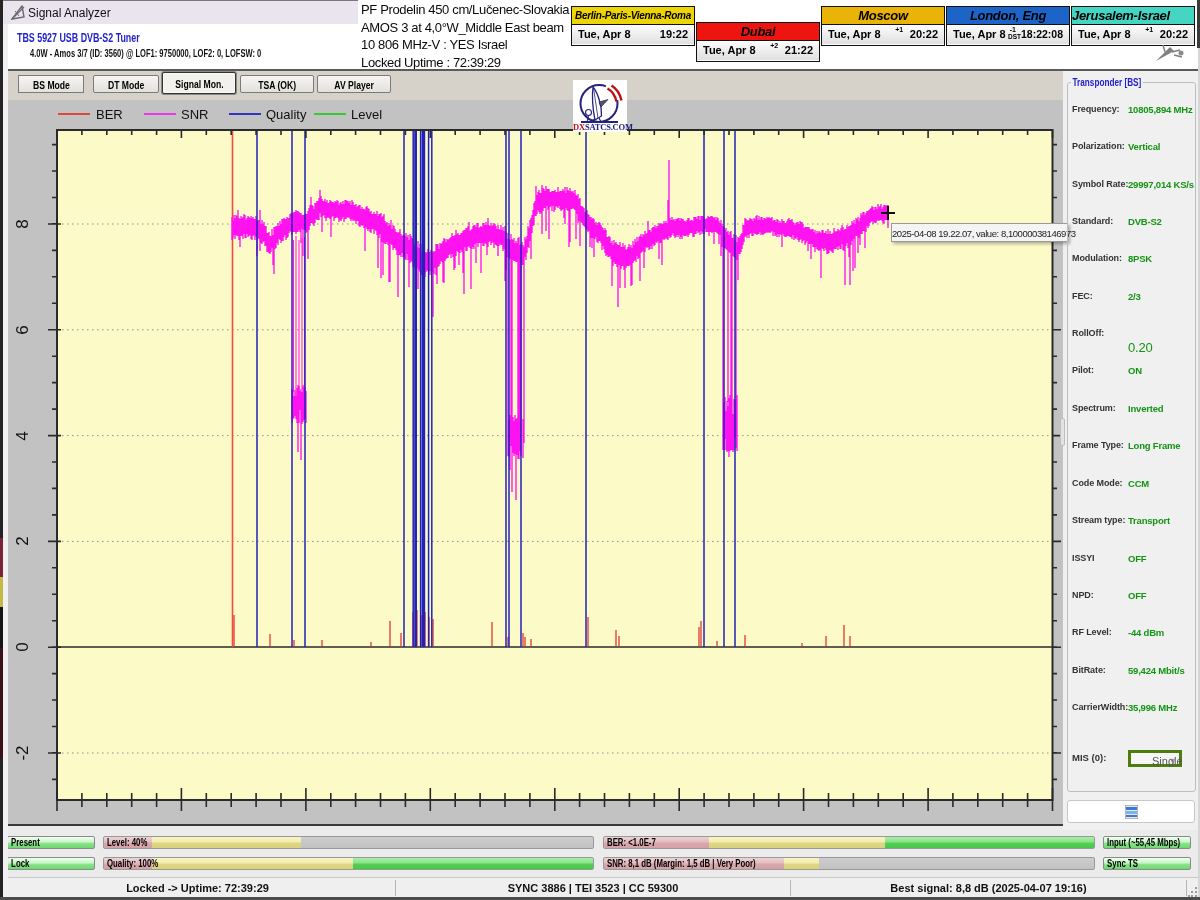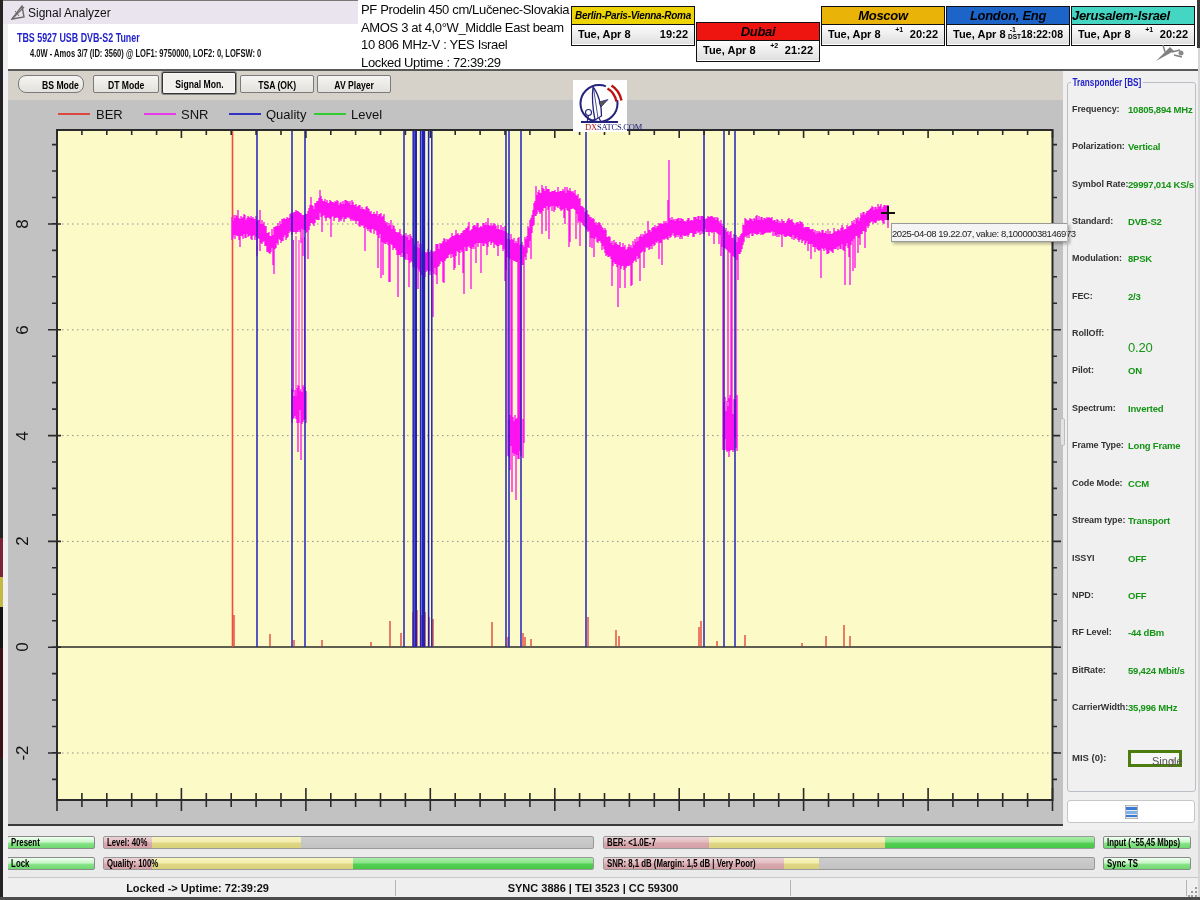--- a/index.html
+++ b/index.html
@@ -58,21 +58,21 @@
     </div>
   </div>
 <svg width="40" height="20" viewBox="0 0 40 20" style="position:absolute;left:1150px;top:43px">
 <path d="M6 18 L20 4 L24 8 Z" fill="#808080"></path>
 <path d="M13 2 L15 9 M22 9 L30 7 M24 12 L32 14" stroke="#808080" stroke-width="1.5"></path>
 <circle cx="31" cy="10" r="2.5" fill="#8a8a8a"></circle>
 </svg>
 <div style="position:absolute;left:0;top:69px;width:1200px;height:2px;background:#5a5a5a"></div>
 <div style="position:absolute;left:3px;top:71px;width:1060px;height:29px;background:#d6d2c9"></div>
 <div style="position:absolute;left:1063px;top:71px;width:135px;height:759px;background:#f0f0f0"></div>
-<div style="position:absolute;left:18px;top:75px;width:66px;height:18px;background:linear-gradient(#f6f5f3,#e3e1dc);border:1px solid #7a7a7a;font-weight:700;font-size:10.5px;text-align:right;line-height:18px;border-radius:8px"><span style="display:inline-block;transform:scaleX(0.82)">BS Mode</span></div>
+<div style="position:absolute;left:18px;top:75px;width:66px;height:18px;background:linear-gradient(#f6f5f3,#e3e1dc);border:1px solid #7a7a7a;font-weight:700;font-size:10.5px;text-align:center;line-height:18px;border-radius:0"><span style="display:inline-block;transform:scaleX(0.82)">BS Mode</span></div>
 <div style="position:absolute;left:93px;top:75px;width:66px;height:18px;background:linear-gradient(#f6f5f3,#e3e1dc);border:1px solid #7a7a7a;font-weight:700;font-size:10.5px;text-align:center;line-height:18px;border-radius:2px"><span style="display:inline-block;transform:scaleX(0.82)">DT Mode</span></div>
 <div style="position:absolute;left:162px;top:72px;width:74px;height:22px;background:#f2f1ee;border:1px solid #333;box-shadow:inset 0 0 0 1px #f8f8f8, 0 0 0 1px #8a8a8a;font-weight:700;font-size:10.5px;text-align:center;line-height:22px;border-radius:2px"><span style="display:inline-block;transform:scaleX(0.82)">Signal Mon.</span></div>
 <div style="position:absolute;left:240px;top:75px;width:74px;height:18px;background:linear-gradient(#f6f5f3,#e3e1dc);border:1px solid #7a7a7a;font-weight:700;font-size:10.5px;text-align:center;line-height:18px;border-radius:2px"><span style="display:inline-block;transform:scaleX(0.82)">TSA (OK)</span></div>
 <div style="position:absolute;left:317px;top:75px;width:74px;height:18px;background:linear-gradient(#f6f5f3,#e3e1dc);border:1px solid #7a7a7a;font-weight:700;font-size:10.5px;text-align:center;line-height:18px;border-radius:2px"><span style="display:inline-block;transform:scaleX(0.82)">AV Player</span></div>
 <svg width="1055" height="726" viewBox="8 100 1055 726" style="position:absolute;left:8px;top:100px">
 <rect x="8" y="100" width="1055" height="726" fill="#c2c2c2"></rect>
 <rect x="57" y="130" width="995.5" height="670" fill="#fcfac7"></rect>
 <line x1="57" y1="224.0" x2="1052" y2="224.0" stroke="#909090" stroke-width="1" stroke-dasharray="1.5,3.5"></line>
     <line x1="57" y1="329.8" x2="1052" y2="329.8" stroke="#909090" stroke-width="1" stroke-dasharray="1.5,3.5"></line>
     <line x1="57" y1="435.6" x2="1052" y2="435.6" stroke="#909090" stroke-width="1" stroke-dasharray="1.5,3.5"></line>
@@ -114,21 +114,21 @@
 <path d="M8 42 L45 42" stroke="#23237c" stroke-width="1.8"></path>
 <path d="M34.5 8.5 Q41.5 12.5 43.5 21.5" stroke="#bb1111" stroke-width="2.4" fill="none"></path>
 <path d="M38.5 5.5 Q46.5 10.5 48.5 20.5" stroke="#bb1111" stroke-width="2.4" fill="none"></path>
 <path d="M20 7 C25 13 29 26 28.5 36 L22 40 C20 30 19 15 20 7 Z" fill="#fff" stroke="#23237c" stroke-width="1.3"></path>
 <path d="M20.5 8 L25 38" stroke="#23237c" stroke-width="0.8"></path>
 <path d="M26 22 L35 19.5 L28 27 Z" fill="#555" stroke="#23237c" stroke-width="0.7"></path>
 <path d="M22 39 L16 42 M26 38 L28 42" stroke="#23237c" stroke-width="1.2"></path>
 <circle cx="15.5" cy="32.5" r="3" fill="none" stroke="#23237c" stroke-width="1.1"></circle>
 <path d="M15.5 35.5 L14 42" stroke="#23237c" stroke-width="1.1"></path>
 </svg>
-<div style="position:absolute;left:12px;top:42px;width:54px;text-align:center;font-family:'Liberation Serif',serif;font-weight:400;font-size:8.5px;letter-spacing:-0.2px"><span style="color:#bb1111">DX</span><span style="color:#23237c">SATCS.COM</span></div>
+<div style="position:absolute;left:0;top:42px;width:54px;text-align:center;font-family:'Liberation Serif',serif;font-weight:700;font-size:8.5px;letter-spacing:-0.2px"><span style="color:#bb1111">DX</span><span style="color:#23237c">SATCS.COM</span></div>
 </div>
 <div style="position:absolute;left:891px;top:223px;width:177px;height:19px;background:#f4f4f4;border:1px solid #9a9a9a;box-shadow:2px 2px 3px rgba(0,0,0,.3);font-size:9.5px;line-height:19px;text-align:center;color:#222;letter-spacing:-0.45px;white-space:nowrap">2025-04-08 19.22.07, value: 8,10000038146973</div>
 <div style="position:absolute;left:1067px;top:82px;width:129px;height:710px;border:1px solid #b9bfc4;border-radius:3px"></div>
 <div style="position:absolute;left:1071px;top:76px;background:#f0f0f0;padding:0 2px;font-size:10.5px;font-weight:700;color:#2222cc;transform:scaleX(0.78);transform-origin:0 0;white-space:nowrap">Transponder [BS]</div>
 <div style="position:absolute;left:1072px;top:104px;font-size:9px;font-weight:700;color:#333;letter-spacing:-0.1px;white-space:nowrap">Frequency:</div>
 <div style="position:absolute;left:1128px;top:104px;font-size:9.5px;font-weight:700;color:#149414;letter-spacing:-0.2px;white-space:nowrap">10805,894 MHz</div>
 <div style="position:absolute;left:1072px;top:141px;font-size:9px;font-weight:700;color:#333;letter-spacing:-0.1px;white-space:nowrap">Polarization:</div>
 <div style="position:absolute;left:1128px;top:141px;font-size:9.5px;font-weight:700;color:#149414;letter-spacing:-0.2px;white-space:nowrap">Vertical</div>
 <div style="position:absolute;left:1072px;top:178.5px;font-size:9px;font-weight:700;color:#333;letter-spacing:-0.1px;white-space:nowrap">Symbol Rate:</div>
 <div style="position:absolute;left:1128px;top:178.5px;font-size:9.5px;font-weight:700;color:#149414;letter-spacing:-0.2px;white-space:nowrap">29997,014 KS/s</div>
@@ -193,20 +193,21 @@
     <div style="position:absolute;left:180px;top:0;width:35px;height:100%;background:linear-gradient(#f7f4c0 0%,#f3edae 45%,#dfd784 55%,#d9d17b 100%)"></div>
 <span style="position:absolute;left:3px;top:0;font-size:10px;font-weight:700;line-height:12px;white-space:nowrap;transform:scaleX(0.78);transform-origin:0 0">SNR: 8,1 dB (Margin: 1,5 dB | Very Poor)</span>
   </div>
 <div style="position:absolute;left:7px;top:836px;width:88px;height:13px;background:linear-gradient(#f0fff0,#c8f5c8 45%,#86e386 60%,#6fd86f);border:1px solid #8a8a8a;border-radius:2px;font-size:10px;font-weight:700;line-height:12px;white-space:nowrap;overflow:visible"><span style="display:inline-block;transform:scaleX(0.78);transform-origin:0 0;padding-left:4px">Present</span></div>
 <div style="position:absolute;left:7px;top:857px;width:88px;height:13px;background:linear-gradient(#f0fff0,#c8f5c8 45%,#86e386 60%,#6fd86f);border:1px solid #8a8a8a;border-radius:2px;font-size:10px;font-weight:700;line-height:12px;white-space:nowrap;overflow:visible"><span style="display:inline-block;transform:scaleX(0.78);transform-origin:0 0;padding-left:4px">Lock</span></div>
 <div style="position:absolute;left:1103px;top:836px;width:88px;height:13px;background:linear-gradient(#f0fff0,#c8f5c8 45%,#86e386 60%,#6fd86f);border:1px solid #8a8a8a;border-radius:2px;font-size:10px;font-weight:700;line-height:12px;white-space:nowrap;overflow:visible"><span style="display:inline-block;transform:scaleX(0.78);transform-origin:0 0;padding-left:4px">Input (~55,45 Mbps)</span></div>
 <div style="position:absolute;left:1103px;top:857px;width:88px;height:13px;background:linear-gradient(#f0fff0,#c8f5c8 45%,#86e386 60%,#6fd86f);border:1px solid #8a8a8a;border-radius:2px;font-size:10px;font-weight:700;line-height:12px;white-space:nowrap;overflow:visible"><span style="display:inline-block;transform:scaleX(0.78);transform-origin:0 0;padding-left:4px">Sync TS</span></div>
 <div style="position:absolute;left:0;top:877px;width:1200px;height:20px;background:#efefef;border-top:1px solid #c8c8c8;font-size:11px;font-weight:700;color:#111">
 <div style="position:absolute;left:0;top:0;width:395px;text-align:center;line-height:20px">Locked -&gt; Uptime: 72:39:29</div>
 <div style="position:absolute;left:396px;top:0;width:394px;text-align:center;line-height:20px">SYNC 3886 | TEI 3523 | CC 59300</div>
+<div style="position:absolute;left:791px;top:0;width:395px;text-align:center;line-height:20px">Best signal: 8,8 dB (2025-04-07 19:16)</div>
 <div style="position:absolute;left:395px;top:2px;width:1px;height:16px;background:#b5b5b5"></div>
 <div style="position:absolute;left:790px;top:2px;width:1px;height:16px;background:#b5b5b5"></div>
 <div style="position:absolute;left:1186px;top:2px;width:1px;height:16px;background:#b5b5b5"></div>
 <svg width="10" height="10" viewBox="0 0 10 10" style="position:absolute;left:1188px;top:9px">
       <g fill="#9a9a9a">
         <rect x="7" y="0" width="2" height="2"></rect>
         <rect x="7" y="4" width="2" height="2"></rect>
         <rect x="7" y="8" width="2" height="2"></rect>
         <rect x="3" y="4" width="2" height="2"></rect>
         <rect x="3" y="8" width="2" height="2"></rect>

